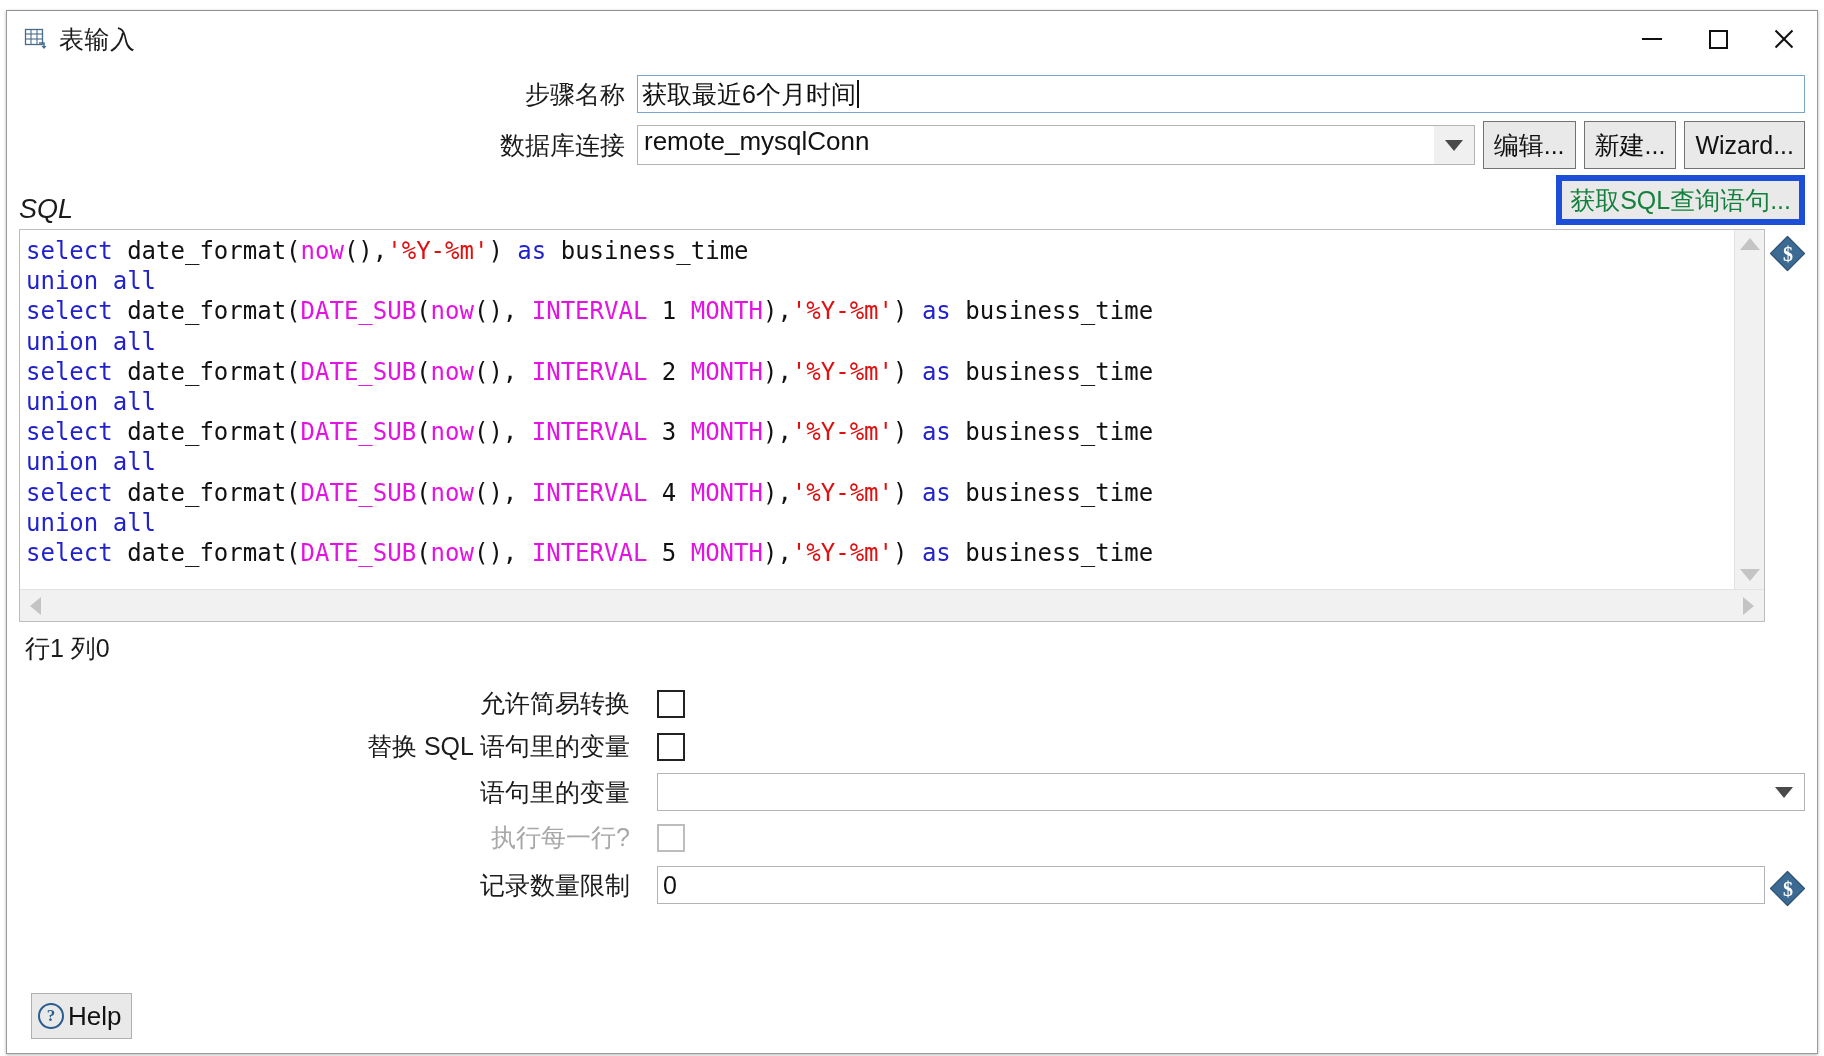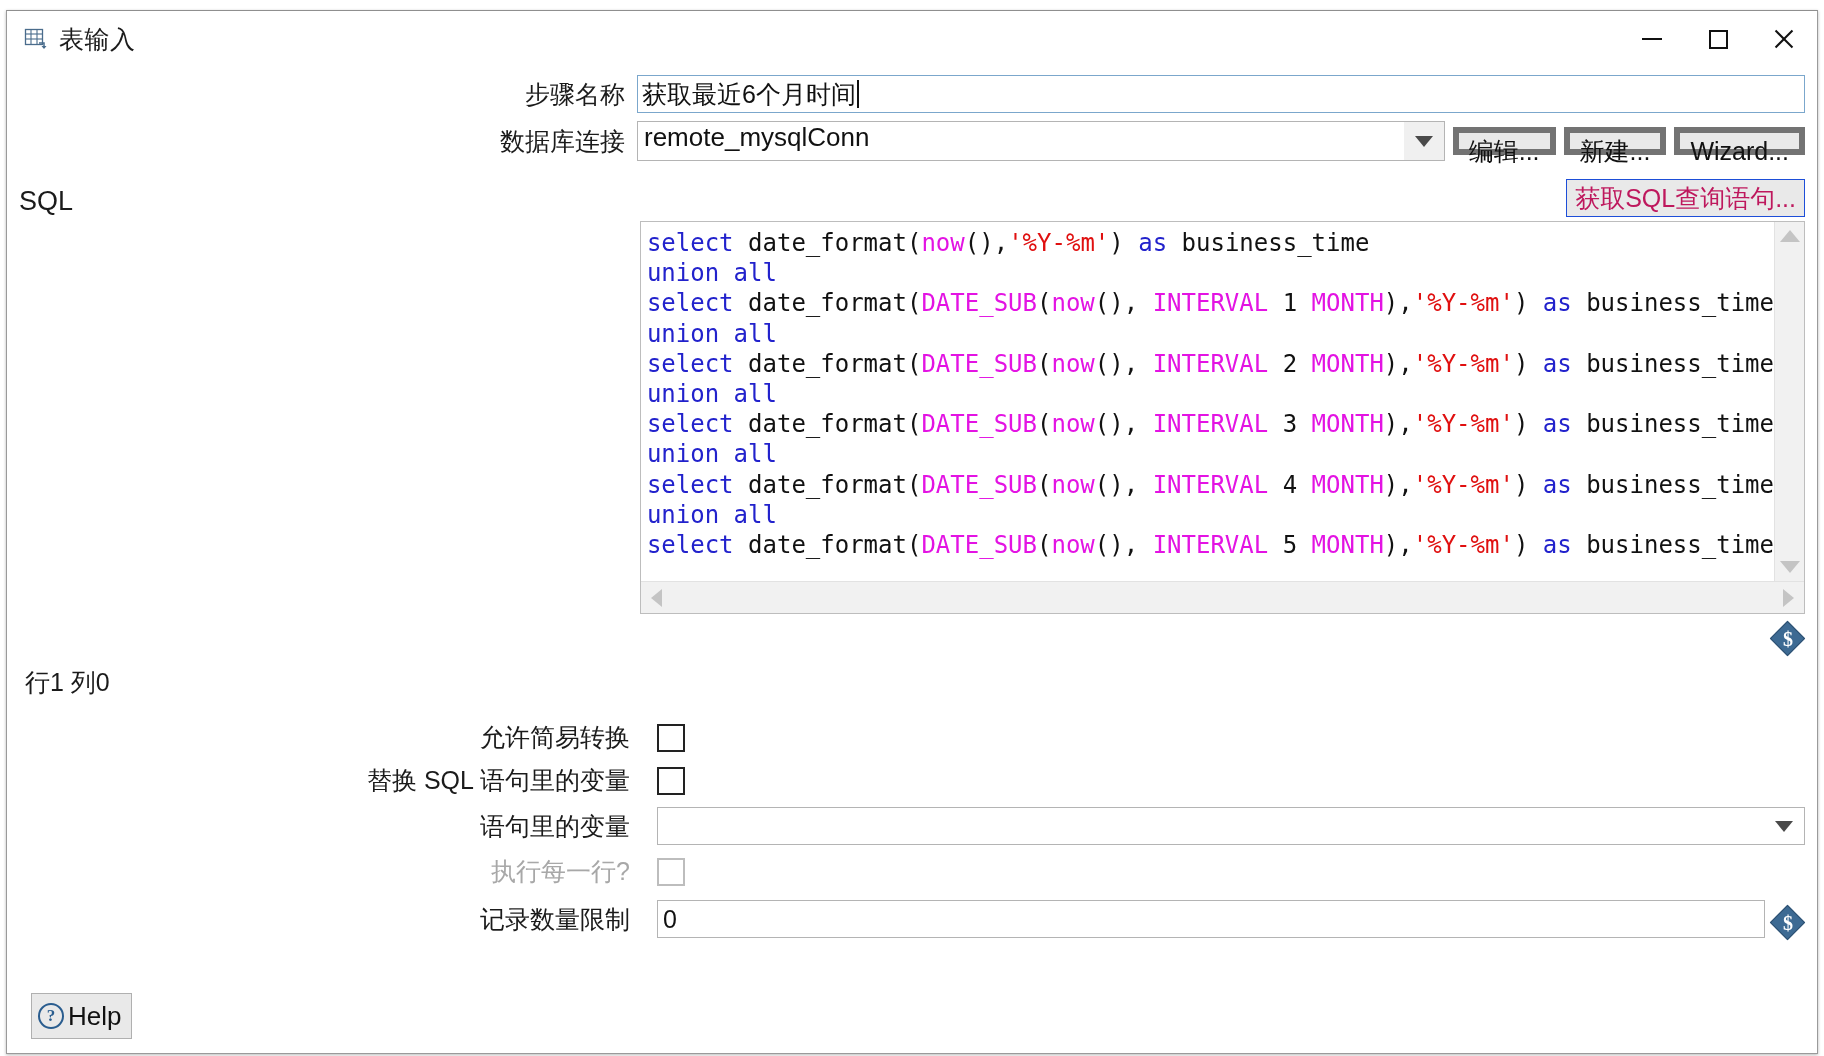--- a/index.html
+++ b/index.html
@@ -138,62 +138,63 @@
     flex: 0 0 40px;
   }
   .chev-down {
     width: 0; height: 0;
     border-left: 9px solid transparent;
     border-right: 9px solid transparent;
     border-top: 11px solid #4a4a4a;
   }
 
   .btn {
-    height: 28px;
+    height: 48px;
     background: #e9e9e9;
-    border: 6px solid #737373;
+    border: 1px solid #737373;
     font-size: 25px;
     color: #111;
     padding: 0 10px;
     margin-left: 8px;
     font-family: "Liberation Sans", sans-serif;
     white-space: nowrap;
     cursor: default;
     line-height: 36px;
   }
 
   .sql-header {
     display: flex;
     align-items: flex-end;
     margin-top: 12px;
     height: 44px;
   }
   .sql-label {
     font-size: 27px;
     color: #1b1b1b;
+    font-style: italic;
   }
   .btn-getsql {
     margin-left: auto;
-    height: 38px;
+    height: 50px;
     background: #e9e9e9;
-    border: 1px solid #1d4ed8;
-    font-size: 25px;
-    color: #be185d;
+    border: 6px solid #1d4ed8;
+    font-size: 25px;
+    color: #15803d;
     padding: 0 8px;
     line-height: 34px;
     white-space: nowrap;
     cursor: default;
   }
 
   
   .editor-wrap {
     margin-top: 4px;
     display: flex;
-    flex-direction: column;
-    align-items: flex-end;
+    flex-direction: row;
+    align-items: flex-start;
     position: relative;
   }
   .editor-box {
     flex: 1 1 auto;
     border: 1px solid #bdbdbd;
     background: #ffffff;
     display: flex;
     flex-direction: column;
     height: 393px;
     position: relative;

